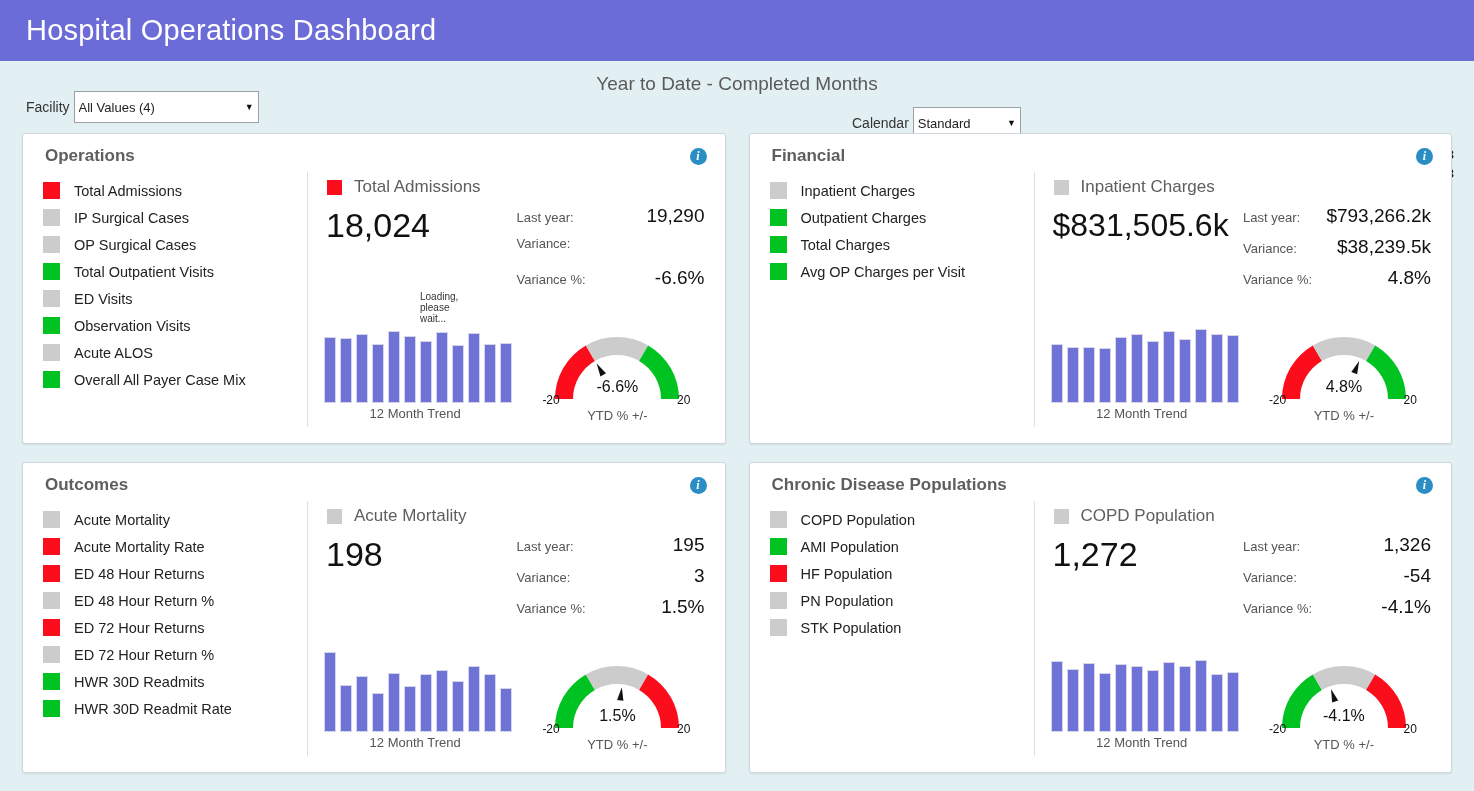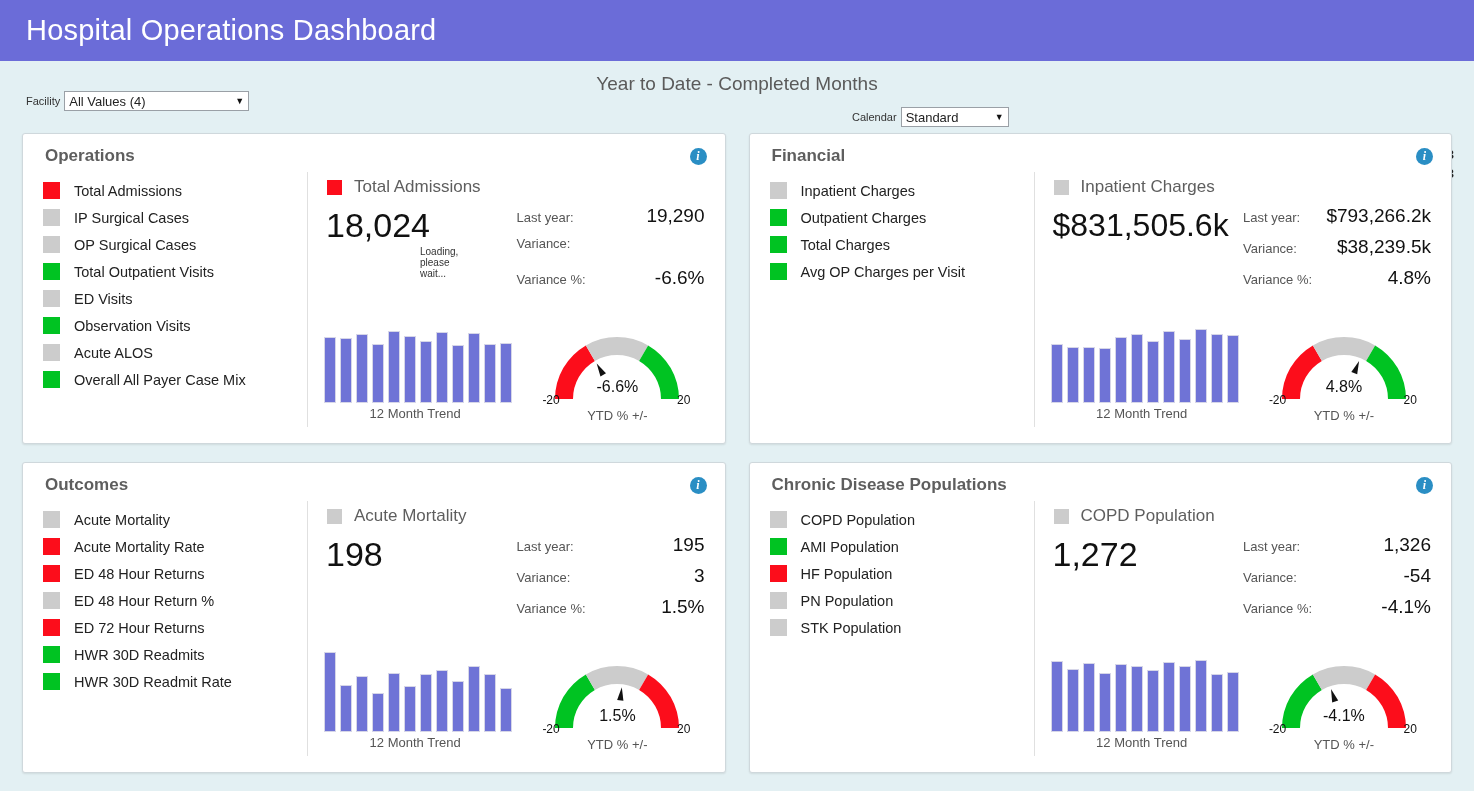--- a/index.html
+++ b/index.html
@@ -37,29 +37,29 @@
     background: #e3f0f3;
   }
   .facility-group {
     position: absolute;
     left: 26px;
     top: 30px;
     display: flex;
     align-items: center;
   }
   .filter-label {
-    font-size: 11px;
+    font-size: 14px;
     color: #333;
     margin-right: 4px;
   }
   .dropdown {
     position: relative;
     background: #ffffff;
     border: 1px solid #9aa0a6;
-    height: 20px;
+    height: 32px;
     display: flex;
     align-items: center;
     padding: 0 4px;
     box-sizing: border-box;
     font-size: 13px;
     color: #222;
     cursor: pointer;
   }
   .dropdown.facility { width: 185px; }
   .dropdown.calendar { width: 108px; }
@@ -313,20 +313,21 @@
   .gauge-max { right: 2px; }
 
   .loading-overlay {
     position: absolute;
     font-size: 10px;
     color: #333;
     line-height: 11px;
     width: 48px;
     text-align: left;
     pointer-events: none;
+    margin-top: 45px;
   }
 </style>
 </head>
 <body>
 
 <div class="app-header">
   <div class="app-title">Hospital Operations Dashboard</div>
 </div>
 
 <div class="filter-bar">
@@ -569,20 +570,24 @@
         </div>
             <div class="legend-item">
           <span class="legend-swatch" style="background:#cccccc"></span>
           <span class="legend-label">ED 48 Hour Return %</span>
         </div>
             <div class="legend-item">
           <span class="legend-swatch" style="background:#fc0d1b"></span>
           <span class="legend-label">ED 72 Hour Returns</span>
         </div>
             <div class="legend-item">
+          <span class="legend-swatch" style="background:#cccccc"></span>
+          <span class="legend-label">ED 72 Hour Return %</span>
+        </div>
+            <div class="legend-item">
           <span class="legend-swatch" style="background:#00c322"></span>
           <span class="legend-label">HWR 30D Readmits</span>
         </div>
             <div class="legend-item">
           <span class="legend-swatch" style="background:#00c322"></span>
           <span class="legend-label">HWR 30D Readmit Rate</span>
         </div>
           </div>
           <div class="kpi-col">
             <div class="kpi-head">

